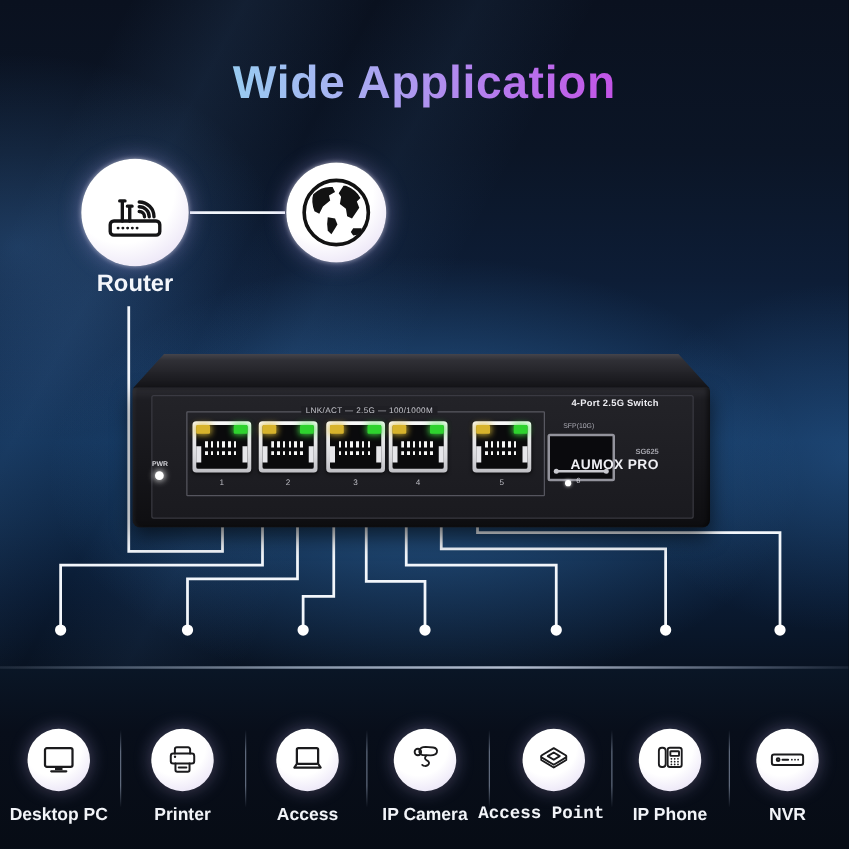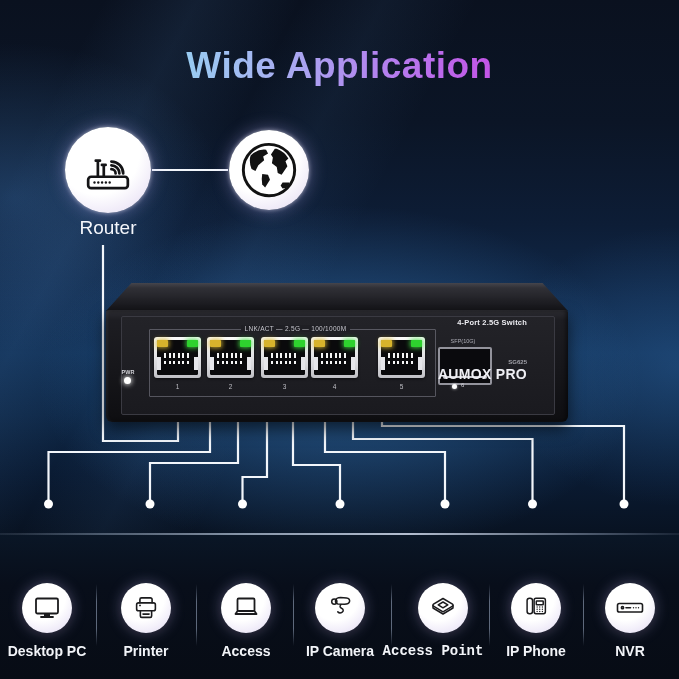--- a/index.html
+++ b/index.html
@@ -24,21 +24,21 @@
       rgba(198,208,226,.9) 60%,rgba(150,165,190,.45) 88%,rgba(120,135,160,.15));}
   
   .title{position:absolute;top:27px;left:0;width:679px;text-align:center;z-index:4;
     font-size:37px;font-weight:bold;letter-spacing:.5px;color:#a77ae8;
     background:linear-gradient(90deg,#82e7ec 0%,#8fd9f0 20%,#a5b7f2 38%,#b57cee 58%,#c64ae4 76%,#cf30dd 100%);
     -webkit-background-clip:text;background-clip:text;margin-top:18px;-webkit-text-fill-color:transparent;}
   
   .node{position:absolute;border-radius:50%;z-index:4;display:flex;align-items:center;justify-content:center;
     background:radial-gradient(circle at 38% 30%,#ffffff 52%,#efeaf8 76%,#dcd5ee 100%);
     box-shadow:0 0 18px rgba(175,165,235,.45),0 0 4px rgba(255,255,255,.55);}
-  .node-label{position:absolute;z-index:4;text-align:center;color:#f4f6fb;font-weight:normal;font-size:19px;}
+  .node-label{position:absolute;z-index:4;text-align:center;color:#f4f6fb;font-weight:bold;font-size:19px;}
   
   .lines{position:absolute;inset:0;z-index:2;}
   
   .sw-top{position:absolute;left:106px;top:283px;width:462px;height:28px;z-index:3;
     background:linear-gradient(180deg,#45454c 0%,#303036 18%,#1e1e23 70%,#141418 100%);
     clip-path:polygon(5.5% 0,94.5% 0,100% 100%,0 100%);}
   .sw-front{position:absolute;left:106px;top:310px;width:462px;height:112px;z-index:3;
     background:linear-gradient(180deg,#2d2d33 0%,#1d1d22 9%,#16161a 55%,#0e0e11 100%);
     border-radius:3px 3px 6px 6px;
     box-shadow:0 7px 16px rgba(0,0,0,.6),inset 2px 0 3px rgba(255,255,255,.05),inset -2px 0 4px rgba(0,0,0,.55);}
@@ -77,21 +77,21 @@
   .sfp-slot{position:absolute;left:4px;right:4px;bottom:5px;height:2px;background:#c8c8ce;}
   .sfp-slot:before,.sfp-slot:after{content:"";position:absolute;top:-1px;width:4px;height:4px;
     border-radius:50%;background:#c8c8ce;}
   .sfp-slot:before{left:-1px;}.sfp-slot:after{right:-1px;}
   .sfp-num-dot{position:absolute;left:452px;top:384px;width:5px;height:5px;border-radius:50%;
     background:#fff;z-index:4;box-shadow:0 0 3px rgba(255,255,255,.8);}
   .sfp-num{position:absolute;left:461px;top:382px;z-index:4;font-size:6px;color:#cfcfd6;}
   .model{position:absolute;left:420px;top:359px;width:107px;text-align:right;z-index:4;
     font-size:6px;color:#a2a2aa;font-weight:bold;}
   .brand{position:absolute;left:400px;top:366px;width:127px;text-align:right;z-index:4;
-    font-size:14px;font-weight:bold;color:#efeff4;letter-spacing:.3px;}
+    font-size:11px;font-weight:bold;color:#efeff4;letter-spacing:.3px;}
   
   .dev-circle{position:absolute;top:583px;width:50px;height:50px;border-radius:50%;z-index:4;
     display:flex;align-items:center;justify-content:center;
     background:radial-gradient(circle at 40% 28%,#ffffff 50%,#f0ecf9 74%,#ded6ef 100%);
     box-shadow:0 0 14px rgba(185,175,240,.38),0 2px 6px rgba(0,0,0,.45);}
   .dev-label{position:absolute;top:643px;width:110px;text-align:center;z-index:4;
     color:#f2f4f8;font-weight:bold;font-size:14px;}
   .dev-div{position:absolute;top:584px;width:1px;height:62px;z-index:3;
     background:linear-gradient(180deg,rgba(165,180,205,0),rgba(165,180,205,.55) 28%,
       rgba(165,180,205,.55) 72%,rgba(165,180,205,0));}

